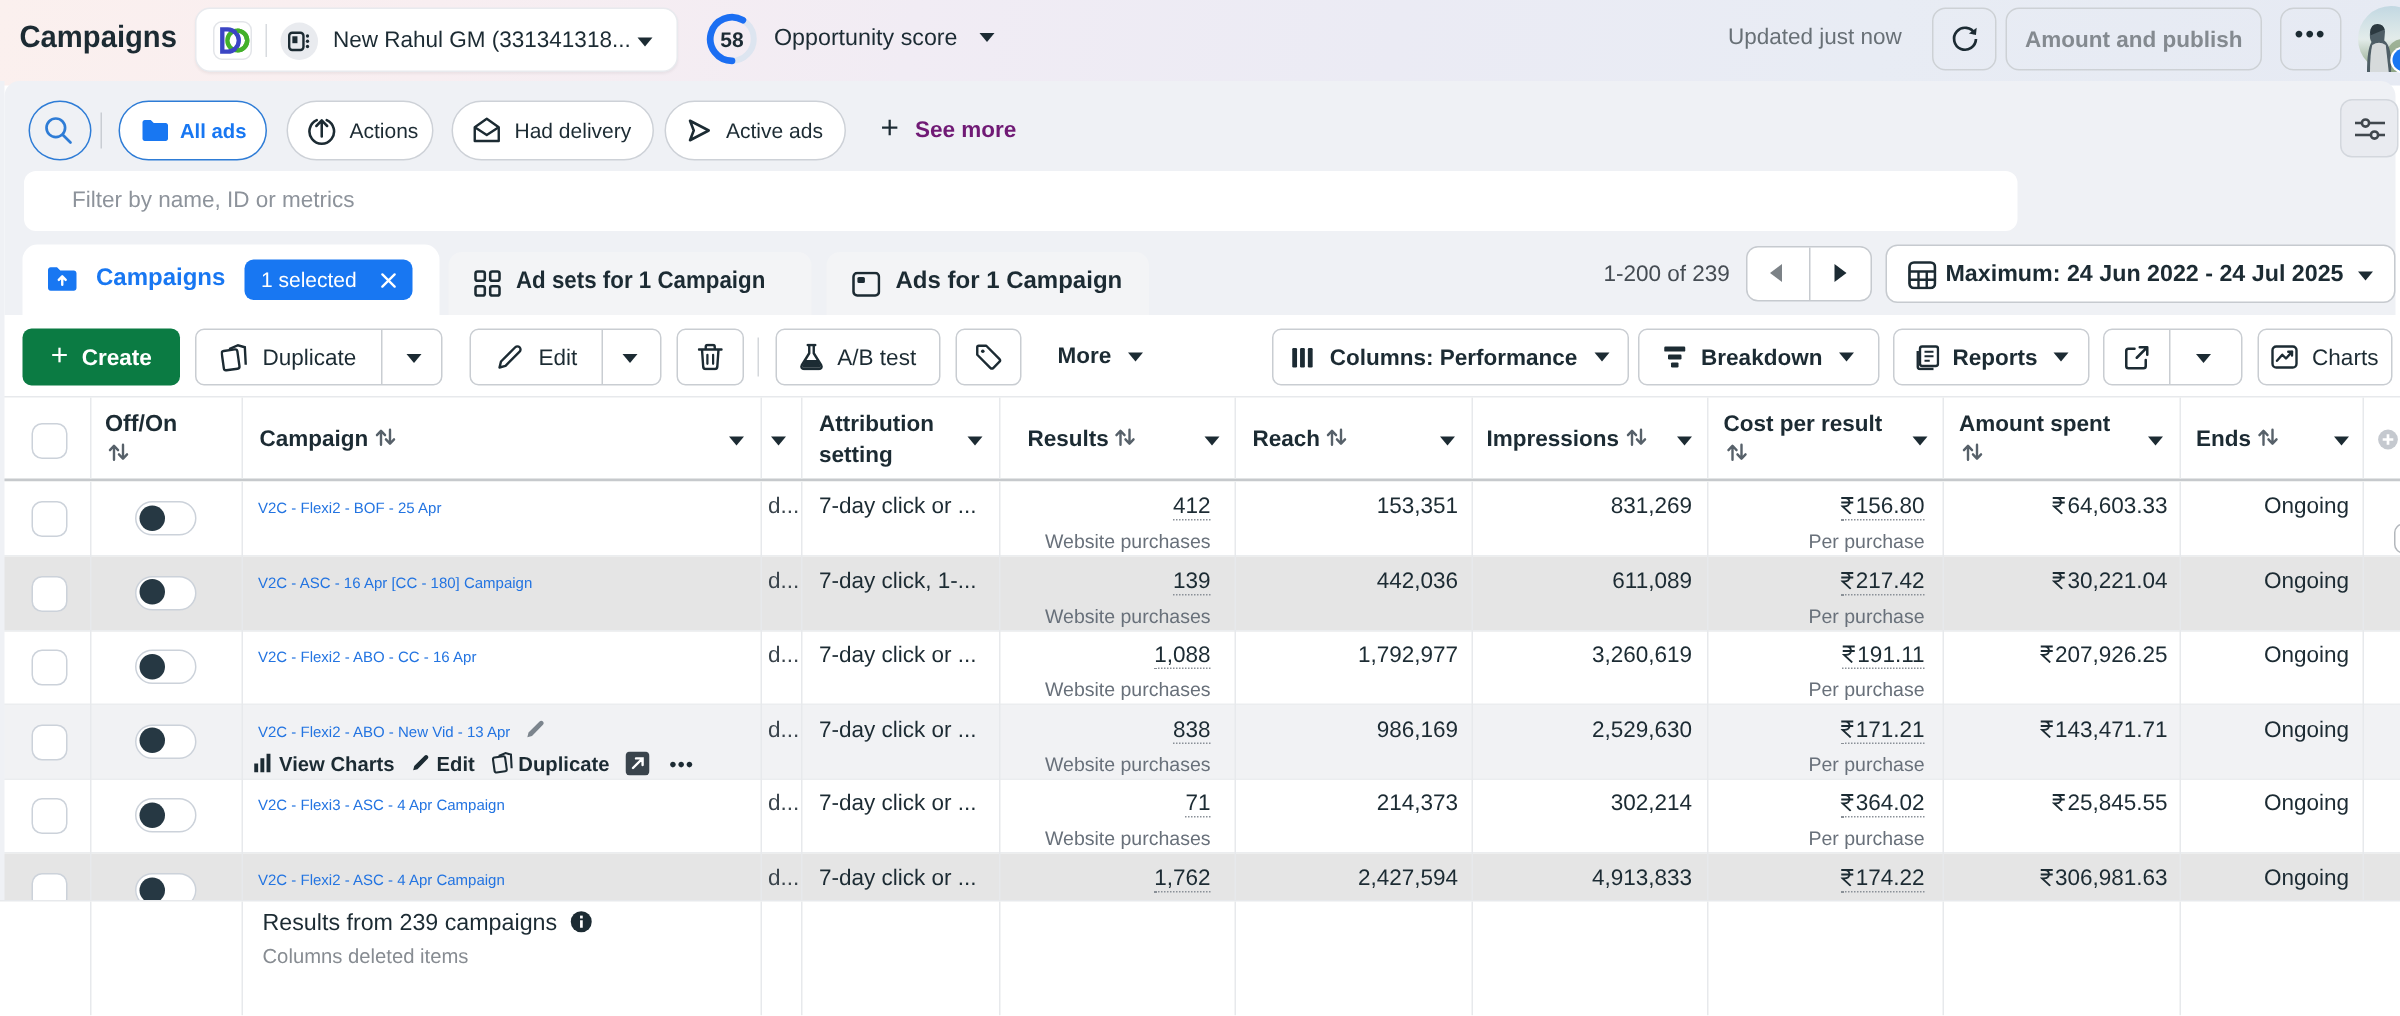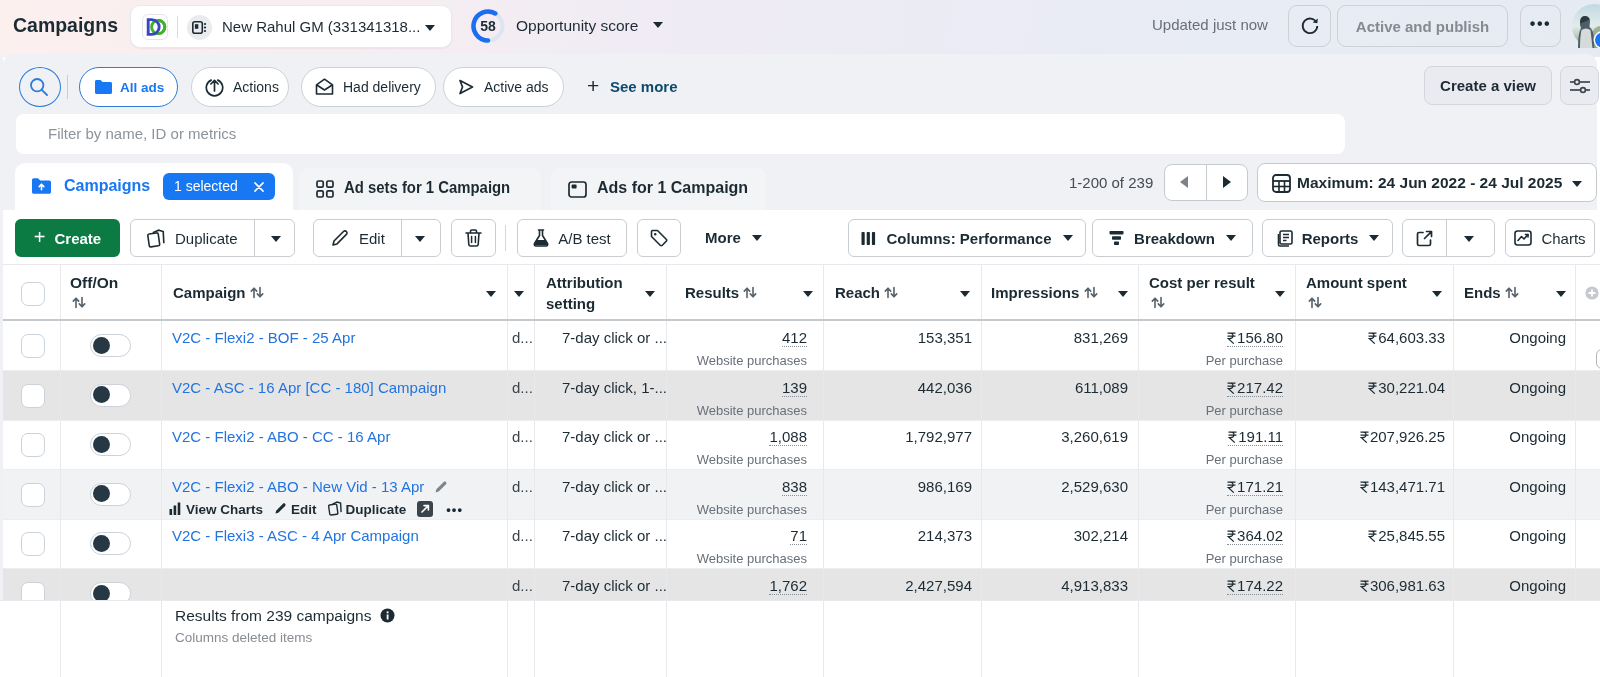--- a/index.html
+++ b/index.html
@@ -13,33 +13,33 @@
   .white-toolbar { left:0; top:210px; width:1600px; height:54px; background:#fff; }
   .hdr { left:0; top:264px; width:1600px; height:57px; background:#fff; border-top:1px solid #e7e9ec; border-bottom:2px solid #c6c9cc; }
   .rows { left:0; top:321px; width:1600px; height:279px; overflow:hidden; background:#fff; }
   .footer { left:0; top:600px; width:1600px; height:77px; background:#fff; border-top:1px solid #e7e9ec; }
   .cellborder { width:1px; background:#e7e9ec; top:0; bottom:0; }
   .row { left:0; width:1600px; height:50px; position:absolute; border-bottom:1px solid #ebedef; }
   .row.alt { background:#e5e5e5; }
   .chk { width:24px; height:24px; border:1.5px solid #ccd2da; border-radius:7px; background:#fff; }
   .toggle { width:41px; height:23px; border:1.5px solid #ccd2da; border-radius:12px; background:#fff; position:absolute; }
   .toggle .knob { position:absolute; left:1.5px; top:1.5px; width:17px; height:17px; border-radius:50%; background:#263843; }
-  .link { color:#2374e1; font-size:15px; }
+  .link { color:#2374e1; font-size:10px; }
   .dot-u { border-bottom:1px dotted #8a9097; padding-bottom:0px; }
   .sub { font-size:13px; color:#68707a; }
   .btn { position:absolute; height:38px; border:1px solid #c9cdd2; border-radius:6px; background:#fff; display:flex; align-items:center; justify-content:center; font-size:15px; color:#1c2b33; }
   .pill { position:absolute; height:40px; border:1px solid #cdd1d7; border-radius:20px; background:#fff; display:flex; align-items:center; font-size:14px; color:#1c2b33; }
   .hcell { position:absolute; font-weight:bold; font-size:15px; color:#1c2b33; }
   .hcaret { position:absolute; width:0; height:0; border-left:5px solid transparent; border-right:5px solid transparent; border-top:6px solid #1c2b33; }
   .cell { position:absolute; font-size:15px; color:#1c2b33; white-space:nowrap; line-height:16px; }
   .l1 { top:9px; }
   .l2 { top:32px; }
   .c-name { left:172px; width:330px; }
   .c-d { left:507px; width:26px; padding-left:5px; color:#3a444c; overflow:hidden; }
-  .c-attr { left:562px; width:120px; }
+  .c-attr { left:546px; width:120px; }
   .c-res { left:666px; width:141px; text-align:right; }
   .c-reach { left:823px; width:149px; text-align:right; }
   .c-imp { left:981px; width:147px; text-align:right; }
   .c-cost { left:1138px; width:145px; text-align:right; }
   .c-amt { left:1295px; width:150px; text-align:right; }
   .c-ends { left:1453px; width:113px; text-align:right; }
   .cell.sub, .sub { font-size:13px !important; color:#68707a !important; }
 </style>
 </head>
 <body>
@@ -77,21 +77,21 @@
   <div class="abs" style="left:516px; top:17px; font-size:15.5px; color:#1c2b33;">Opportunity score</div>
   <div class="abs caret" style="left:653px; top:22px;"></div>
 
   <div class="abs" style="left:1152px; top:16px; font-size:15px; color:#687076;">Updated just now</div>
   <div class="abs" style="left:1288px; top:5px; width:43px; height:42px; border:1px solid #cdd1d5; border-radius:9px;">
     <svg width="20" height="20" viewBox="0 0 20 20" style="position:absolute;left:11px;top:10px;">
       <path d="M16.5 6.5 A 7.3 7.3 0 1 0 17.3 10" fill="none" stroke="#1c2b33" stroke-width="1.8"></path>
       <path d="M17.8 2.5 L17.3 7.3 L12.6 6.4 Z" fill="#1c2b33"></path>
     </svg>
   </div>
-  <div class="abs" style="left:1337px; top:5px; width:171px; height:42px; border:1px solid #cdd1d5; border-radius:9px; display:flex; align-items:center; justify-content:center; font-size:15px; font-weight:bold; color:#848a90;">Active and publish</div>
+  <div class="abs" style="left:1337px; top:5px; width:171px; height:42px; border:1px solid #cdd1d5; border-radius:9px; display:flex; align-items:center; justify-content:center; font-size:15px; font-weight:bold; color:#848a90;">Amount and publish</div>
   <div class="abs" style="left:1520px; top:5px; width:41px; height:42px; border:1px solid #cdd1d5; border-radius:9px; text-align:center; font-weight:bold; color:#1c2b33; font-size:16px; line-height:36px; letter-spacing:1.5px;">•••</div>
   <svg class="abs" style="left:1572px; top:3px;" width="28" height="46" viewBox="0 0 28 46">
     <defs>
       <linearGradient id="sky" x1="0" y1="0" x2="0" y2="1">
         <stop offset="0" stop-color="#c2d8e2"></stop>
           <stop offset="0.5" stop-color="#e3ecea"></stop>
           <stop offset="1" stop-color="#8ba283"></stop>
       </linearGradient>
     </defs>
     <circle cx="22" cy="23" r="22" fill="url(#sky)"></circle>
@@ -133,22 +133,21 @@
     </svg>
     <span style="margin-left:9px;">Had delivery</span>
   </div>
   <div class="pill" style="left:440px; top:13px; width:121px; padding-left:13px;">
     <svg width="18" height="18" viewBox="0 0 18 18">
       <path d="M3 2.5 L15.5 9 L3 15.5 L5.5 9 Z" fill="none" stroke="#1c2b33" stroke-width="1.7" stroke-linejoin="round"></path>
     </svg>
     <span style="margin-left:9px;">Active ads</span>
   </div>
   <div class="abs" style="left:584px; top:22px; font-size:21px; font-weight:normal; color:#1c2b33; line-height:20px;">+</div>
-  <div class="abs" style="left:607px; top:24px; font-size:15px; font-weight:bold; color:#0c4a6e;text-align:right;">See more</div>
-  <div class="abs" style="left:1421px; top:12px; width:128px; height:39px; background:#e9ebf0; border:1px solid #d3d7dd; border-radius:8px; display:flex; align-items:center; justify-content:center; font-size:15px; font-weight:bold; color:#1c2b33;">Create a view</div>
+  <div class="abs" style="left:607px; top:24px; font-size:15px; font-weight:bold; color:#701a75;text-align:right;">See more</div>
   <div class="abs" style="left:1557px; top:12px; width:39px; height:39px; background:#e9ebf0; border:1px solid #d3d7dd; border-radius:8px;">
     <svg width="20" height="20" viewBox="0 0 20 20" style="position:absolute;left:9px;top:9px;">
       <line x1="0" y1="6" x2="4.5" y2="6" stroke="#40474d" stroke-width="1.7"></line>
       <circle cx="7" cy="6" r="2.4" fill="none" stroke="#40474d" stroke-width="1.7"></circle>
       <line x1="9.5" y1="6" x2="20" y2="6" stroke="#40474d" stroke-width="1.7"></line>
       <line x1="0" y1="14" x2="10.5" y2="14" stroke="#40474d" stroke-width="1.7"></line>
       <circle cx="13" cy="14" r="2.4" fill="none" stroke="#40474d" stroke-width="1.7"></circle>
       <line x1="15.5" y1="14" x2="20" y2="14" stroke="#40474d" stroke-width="1.7"></line>
     </svg>
   </div>
@@ -486,20 +485,21 @@
           <path d="M0.5 1 H8.5 M0.5 4 H8.5 M3.2 1 C7 1 7 6.6 2.6 6.6 L1.4 6.6 L6.8 11.6" fill="none" stroke="#1c2b33" stroke-width="1.25"></path>
         </svg>25,845.55</div>
     <div class="cell l1 c-ends">Ongoing</div>
   </div>
 
   <div class="row alt" style="top:248px;">
     <div class="abs chk" style="left:21px; top:13px;"></div>
     <div class="toggle" style="left:90px; top:13px;">
         <div class="knob"></div>
       </div>
+    <div class="cell l1 c-name"><span class="link">V2C - Flexi2 - ASC - 4 Apr Campaign</span></div>
     <div class="cell l1 c-d">d...</div>
     <div class="cell l1 c-attr">7-day click or ...</div>
     <div class="cell l1 c-res"><span class="dot-u">1,762</span></div>
     <div class="cell l1 c-reach">2,427,594</div>
     <div class="cell l1 c-imp">4,913,833</div>
     <div class="cell l1 c-cost"><span class="dot-u"><svg width="9" height="12" viewBox="0 0 9 12" style="margin-right:1px; vertical-align:-1px;">
             <path d="M0.5 1 H8.5 M0.5 4 H8.5 M3.2 1 C7 1 7 6.6 2.6 6.6 L1.4 6.6 L6.8 11.6" fill="none" stroke="#1c2b33" stroke-width="1.25"></path>
           </svg>174.22</span></div>
     <div class="cell l1 c-amt"><svg width="9" height="12" viewBox="0 0 9 12" style="margin-right:1px; vertical-align:-1px;">
           <path d="M0.5 1 H8.5 M0.5 4 H8.5 M3.2 1 C7 1 7 6.6 2.6 6.6 L1.4 6.6 L6.8 11.6" fill="none" stroke="#1c2b33" stroke-width="1.25"></path>

